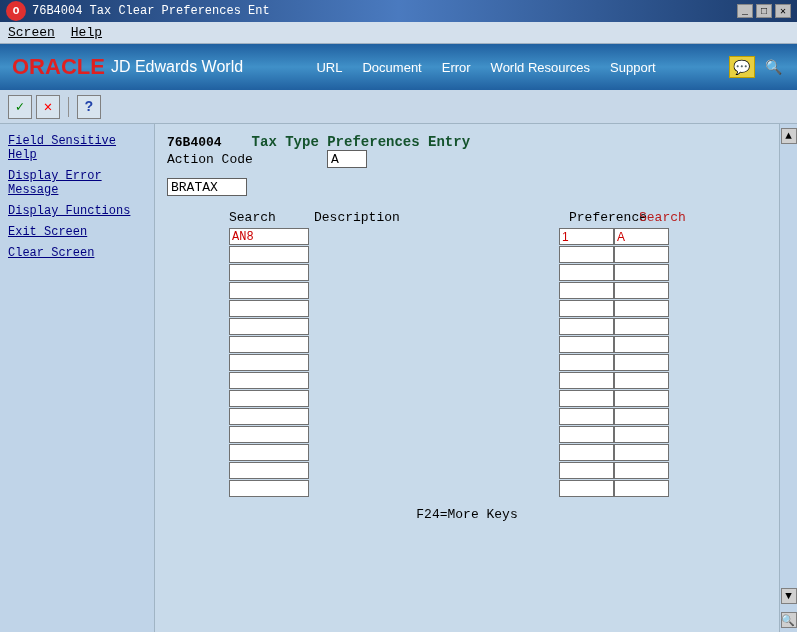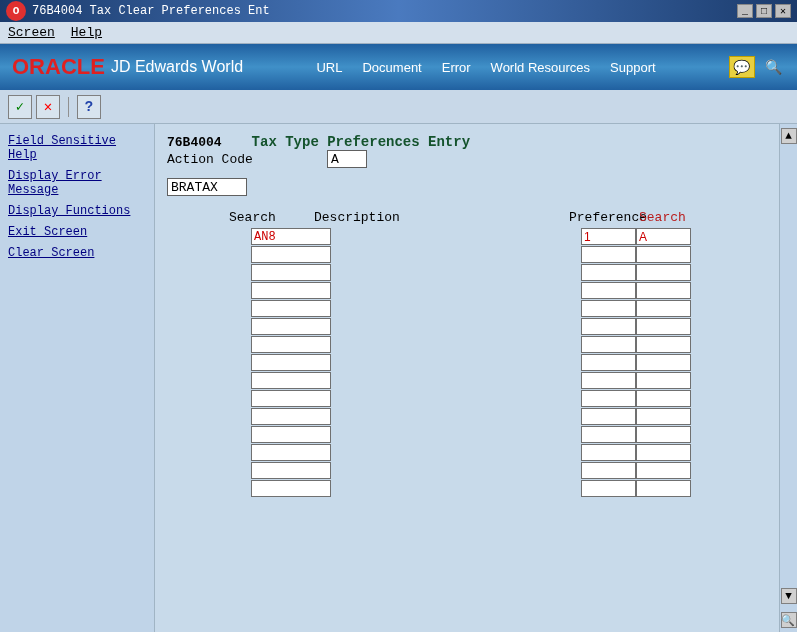--- a/index.html
+++ b/index.html
@@ -141,21 +141,21 @@
     .grid-headers {
       display: flex;
       margin-bottom: 3px;
       margin-left: 62px;
     }
     .gh-concept { width: 85px; font-size: 13px; color: #000; }
     .gh-description { width: 255px; font-size: 13px; color: #000; }
     .gh-preference { width: 70px; font-size: 13px; color: #000; }
     .gh-search { width: 60px; font-size: 13px; color: #b91c1c; }
 
-    .grid-rows { margin-left: 84px; }
+    .grid-rows { margin-left: 62px; }
     .grid-row { display: flex; margin-bottom: 1px; }
     .cell-concept {
       width: 80px; height: 17px;
       background: white;
       border: 1px solid #707070;
       font-family: 'Courier New', monospace;
       font-size: 12px;
       padding: 1px 2px;
       color: #cc0000;
     }
@@ -417,20 +417,23 @@
   </div>
           <div class="grid-row">
     <input type="text" class="cell-concept-empty" value="" style="">
     <div class="cell-description"></div>
     <input type="text" class="cell-preference-empty" value="" style="">
     <input type="text" class="cell-search-empty" value="" style="">
   </div>
         </div>
     </div>
 
+    <div class="form-footer">
+      <span>F24=More Keys</span>
+    </div>
 
   </div>
 
   <div class="right-scrollbar">
     <div class="scroll-btn">▲</div>
     <div style="flex:1"></div>
     <div class="scroll-btn">▼</div>
     <div class="scroll-btn" style="margin-top:4px;">🔍</div>
   </div>
 

